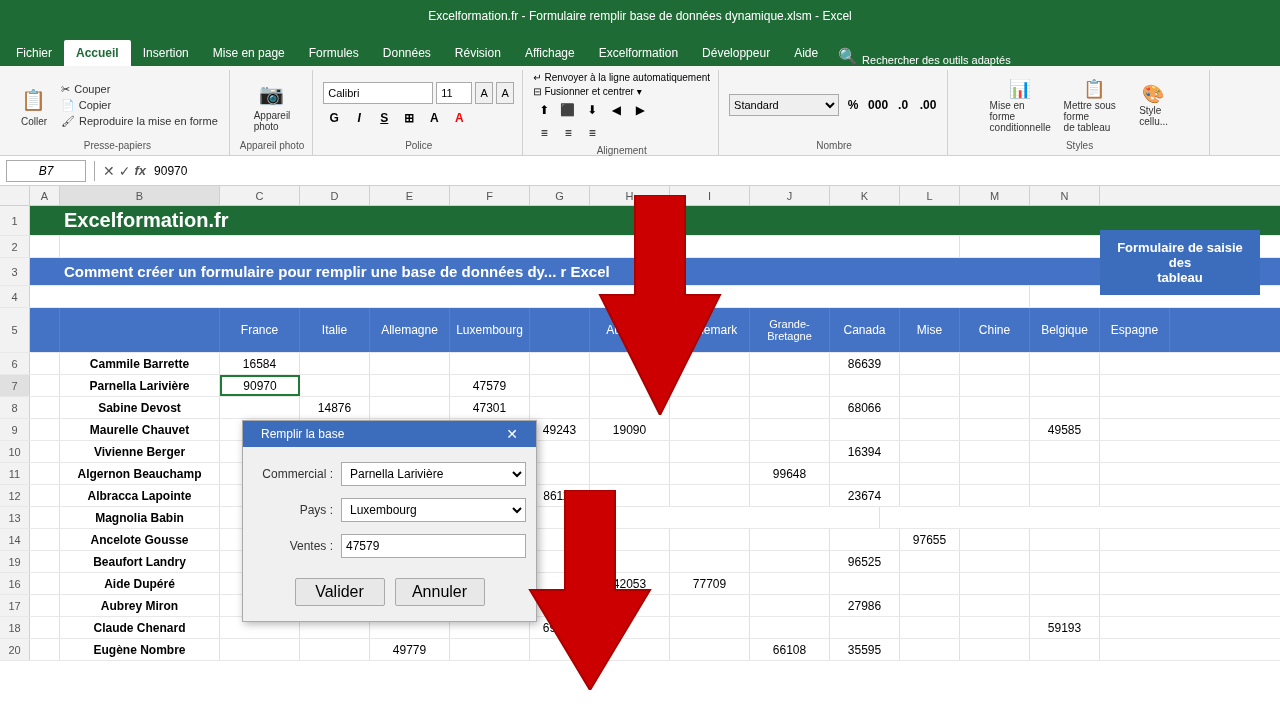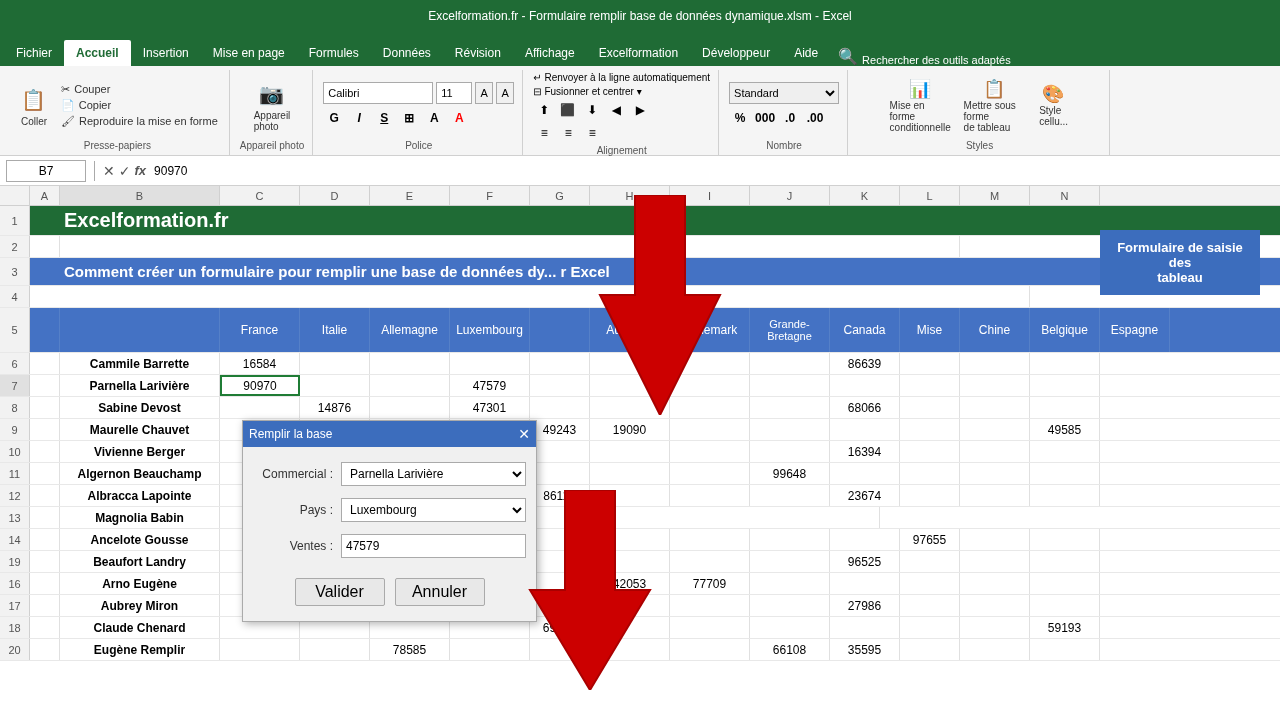--- a/index.html
+++ b/index.html
@@ -174,20 +174,21 @@
       padding: 0 6px;
       gap: 4px;
     }
     #cell-ref {
       width: 80px;
       height: 22px;
       border: 1px solid #aaa;
       padding: 0 4px;
       font-size: 12px;
       text-align: center;
+      font-style: italic;
     }
     #formula-divider {
       width: 1px;
       height: 20px;
       background: #aaa;
       margin: 0 4px;
     }
     #formula-icon-x { cursor: pointer; color: #555; font-size: 14px; }
     #formula-icon-check { cursor: pointer; color: #555; font-size: 14px; }
     #formula-icon-fx { cursor: pointer; color: #555; font-size: 13px; font-style: italic; font-weight: bold; }
@@ -299,21 +300,21 @@
       width: 295px;
       background: #f0f0f0;
       border: 1px solid #aaa;
       box-shadow: 2px 2px 8px rgba(0,0,0,0.3);
       pointer-events: all;
       z-index: 20;
     }
     #dialog-title-bar {
       background: #3c6dbd;
       color: white;
-      padding: 6px 6px;
+      padding: 6px 18px;
       font-size: 12px;
       display: flex;
       justify-content: space-between;
       align-items: center;
     }
     #dialog-close {
       cursor: pointer;
       font-size: 14px;
       color: white;
       background: none;
@@ -505,21 +506,21 @@
           <div class="align-btn">≡</div>
           <div class="align-btn">≡</div>
         </div>
       </div>
     </div>
     <div class="ribbon-group-label">Alignement</div>
   </div>
 
   <div class="ribbon-group" style="min-width:120px;">
     <div class="ribbon-group-content">
-      <div style="display:flex;flex-direction:column;gap:3px;">
+      <div style="display:flex;flex-direction:row;gap:3px;">
         <select style="width:110px;height:22px;font-size:11px;border:1px solid #aaa;">
           <option>Standard</option>
         </select>
         <div style="display:flex;gap:3px;font-size:10px;">
           <div class="format-btn">%</div>
           <div class="format-btn">000</div>
           <div class="format-btn">.0</div>
           <div class="format-btn">.00</div>
         </div>
       </div>
@@ -786,21 +787,21 @@
     <div class="cell" style="width:80px;"></div>
     <div class="cell num-col" style="width:70px;">96525</div>
     <div class="cell" style="width:60px;"></div>
     <div class="cell" style="width:70px;"></div>
     <div class="cell" style="width:70px;"></div>
   </div>
 
   <div class="table-row">
     <div class="row-num">16</div>
     <div class="cell" style="width:30px;"></div>
-    <div class="cell name-col" style="width:160px;">Arno Eugène</div>
+    <div class="cell name-col" style="width:160px;">Aide Dupéré</div>
     <div class="cell" style="width:80px;"></div>
     <div class="cell num-col" style="width:70px;">89595</div>
     <div class="cell" style="width:80px;"></div>
     <div class="cell num-col" style="width:80px;">51035</div>
     <div class="cell" style="width:60px;"></div>
     <div class="cell num-col" style="width:80px;">42053</div>
     <div class="cell num-col" style="width:80px;">77709</div>
     <div class="cell" style="width:80px;"></div>
     <div class="cell" style="width:70px;"></div>
     <div class="cell" style="width:60px;"></div>
@@ -841,24 +842,24 @@
     <div class="cell" style="width:70px;"></div>
     <div class="cell" style="width:60px;"></div>
     <div class="cell" style="width:70px;"></div>
     <div class="cell num-col" style="width:70px;">59193</div>
   </div>
 
 
   <div class="table-row">
     <div class="row-num">20</div>
     <div class="cell" style="width:30px;"></div>
-    <div class="cell name-col" style="width:160px;">Eugène Remplir</div>
-    <div class="cell" style="width:80px;"></div>
-    <div class="cell" style="width:70px;"></div>
-    <div class="cell num-col" style="width:80px;">78585</div>
+    <div class="cell name-col" style="width:160px;">Eugène Nombre</div>
+    <div class="cell" style="width:80px;"></div>
+    <div class="cell" style="width:70px;"></div>
+    <div class="cell num-col" style="width:80px;">49779</div>
     <div class="cell" style="width:80px;"></div>
     <div class="cell" style="width:60px;"></div>
     <div class="cell" style="width:80px;"></div>
     <div class="cell" style="width:80px;"></div>
     <div class="cell num-col" style="width:80px;">66108</div>
     <div class="cell num-col" style="width:70px;">35595</div>
     <div class="cell" style="width:60px;"></div>
     <div class="cell" style="width:70px;"></div>
     <div class="cell" style="width:70px;"></div>
   </div>

